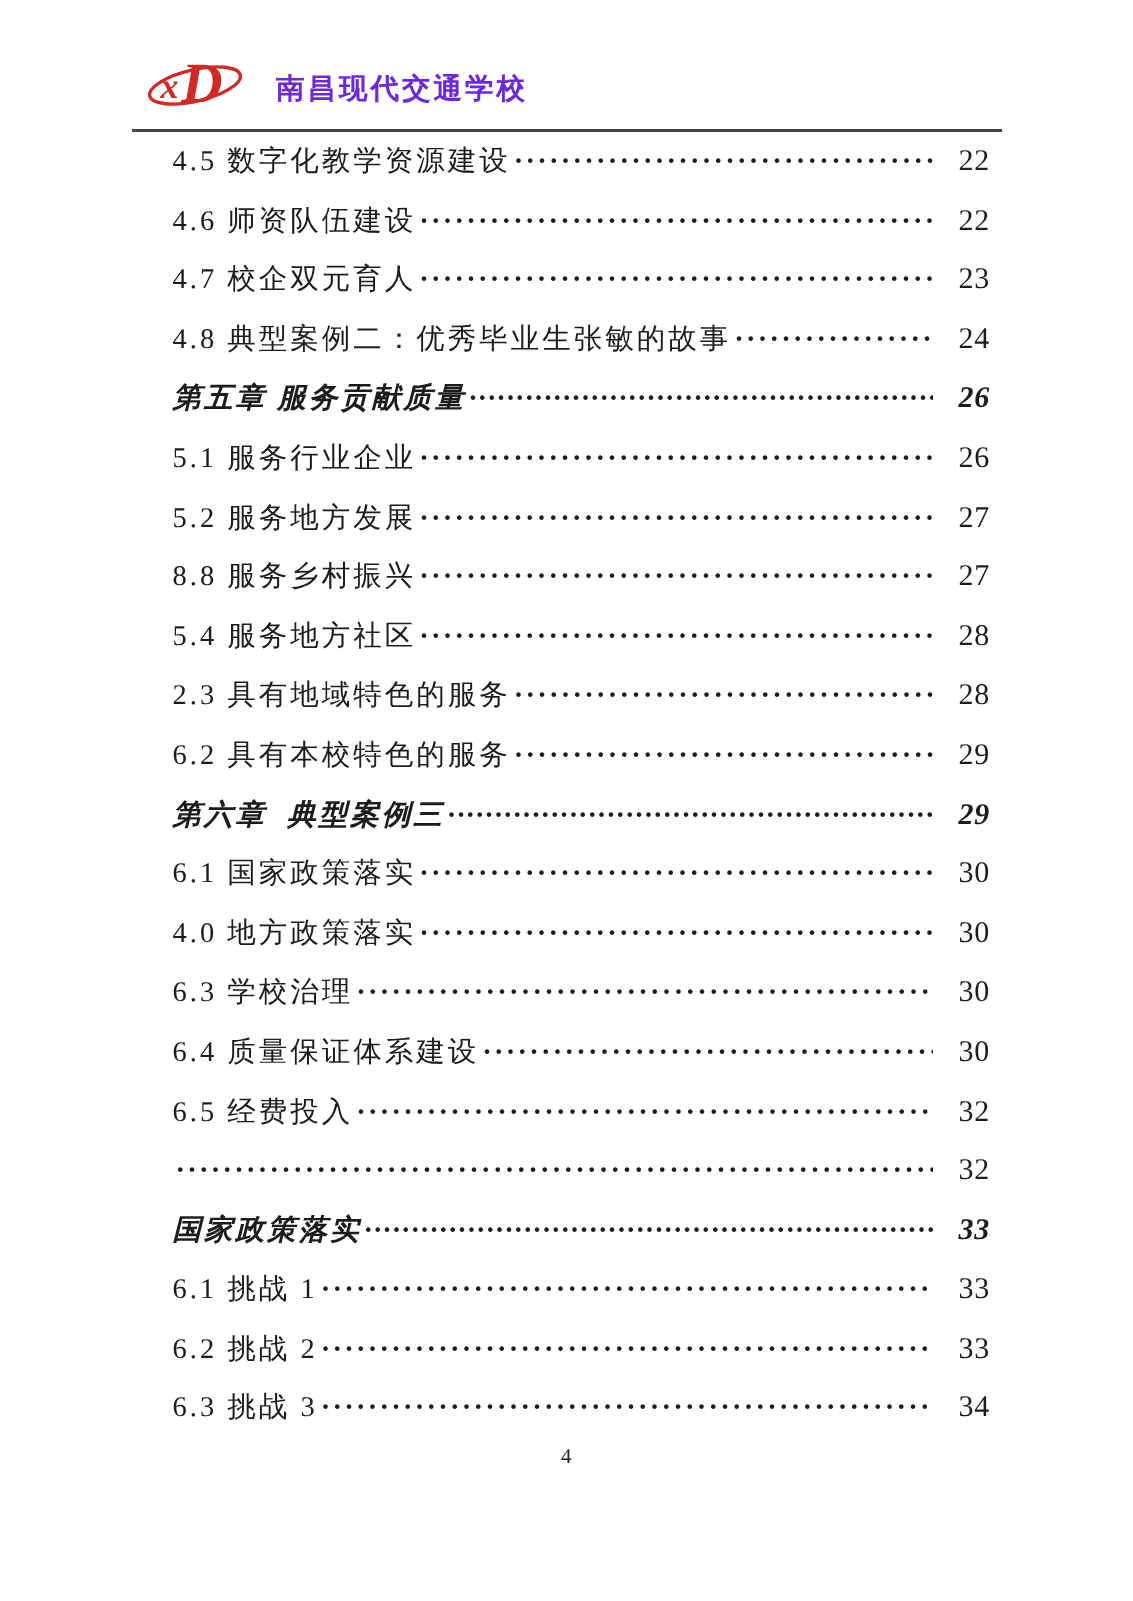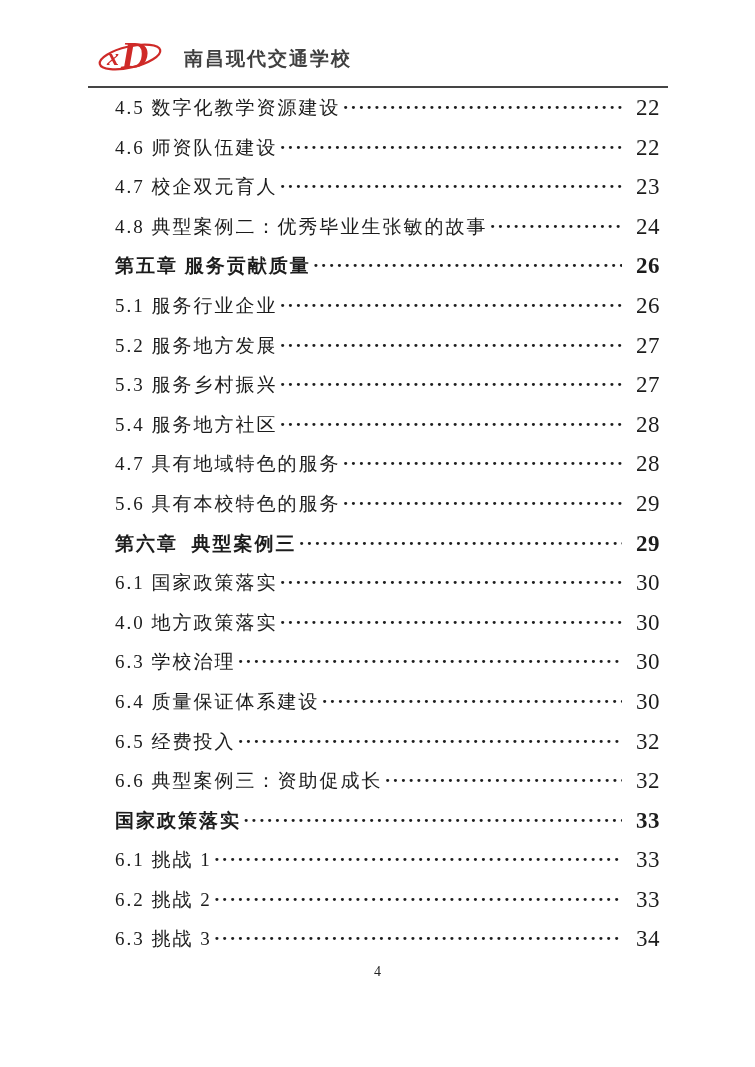--- a/index.html
+++ b/index.html
@@ -35,21 +35,21 @@
     gap: 12px;
   }
   .logo-svg {
     display: block;
   }
   .school-name {
     font-family: "Liberation Sans", "DejaVu Sans", sans-serif;
     font-weight: 600;
     font-size: 19px;
     letter-spacing: 2px;
-    color: #404040;
+    color: #6d28d9;
     white-space: pre;
     padding-top: 8px;
   }
 
   
   .toc {
     position: absolute;
     top: 88px;
     left: 115px;
     right: 95px;
@@ -57,41 +57,42 @@
   .toc-row {
     display: flex;
     align-items: flex-end;
     height: 39.6px;
     font-size: 19px;
     line-height: 39.6px;
     font-weight: 400;
   }
   .toc-row.chapter {
     font-weight: 700;
+    font-style: italic;
   }
   .toc-text {
     white-space: pre;
     letter-spacing: 2px;
     flex: 0 0 auto;
   }
   .toc-dots {
     flex: 1 1 auto;
     overflow: hidden;
     white-space: nowrap;
     letter-spacing: 1.5px;
     font-weight: 700;
     margin-left: 2px;
     min-width: 0;
   }
   .toc-page {
     flex: 0 0 auto;
     min-width: 32px;
     margin-left: 6px;
     text-align: right;
-    font-size: 23px;
+    font-size: 20px;
     letter-spacing: 0.5px;
   }
 
   
   .footer {
     position: absolute;
     top: 964px;
     left: 0;
     width: 100%;
     text-align: center;
@@ -152,39 +153,39 @@
       <span class="toc-page">26</span>
     </div>
 
     <div class="toc-row">
       <span class="toc-text">5.2 服务地方发展</span>
       <span class="toc-dots">··································································································································</span>
       <span class="toc-page">27</span>
     </div>
 
     <div class="toc-row">
-      <span class="toc-text">5.3 服务乡村振兴</span>
+      <span class="toc-text">8.8 服务乡村振兴</span>
       <span class="toc-dots">··································································································································</span>
       <span class="toc-page">27</span>
     </div>
 
     <div class="toc-row">
       <span class="toc-text">5.4 服务地方社区</span>
       <span class="toc-dots">··································································································································</span>
       <span class="toc-page">28</span>
     </div>
 
     <div class="toc-row">
-      <span class="toc-text">4.7 具有地域特色的服务</span>
+      <span class="toc-text">2.3 具有地域特色的服务</span>
       <span class="toc-dots">··································································································································</span>
       <span class="toc-page">28</span>
     </div>
 
     <div class="toc-row">
-      <span class="toc-text">5.6 具有本校特色的服务</span>
+      <span class="toc-text">6.2 具有本校特色的服务</span>
       <span class="toc-dots">··································································································································</span>
       <span class="toc-page">29</span>
     </div>
 
     <div class="toc-row chapter">
       <span class="toc-text">第六章  典型案例三</span>
       <span class="toc-dots">··································································································································</span>
       <span class="toc-page">29</span>
     </div>
 
@@ -212,21 +213,20 @@
       <span class="toc-page">30</span>
     </div>
 
     <div class="toc-row">
       <span class="toc-text">6.5 经费投入</span>
       <span class="toc-dots">··································································································································</span>
       <span class="toc-page">32</span>
     </div>
 
     <div class="toc-row">
-      <span class="toc-text">6.6 典型案例三：资助促成长</span>
       <span class="toc-dots">··································································································································</span>
       <span class="toc-page">32</span>
     </div>
 
     <div class="toc-row chapter">
       <span class="toc-text">国家政策落实</span>
       <span class="toc-dots">··································································································································</span>
       <span class="toc-page">33</span>
     </div>
 

